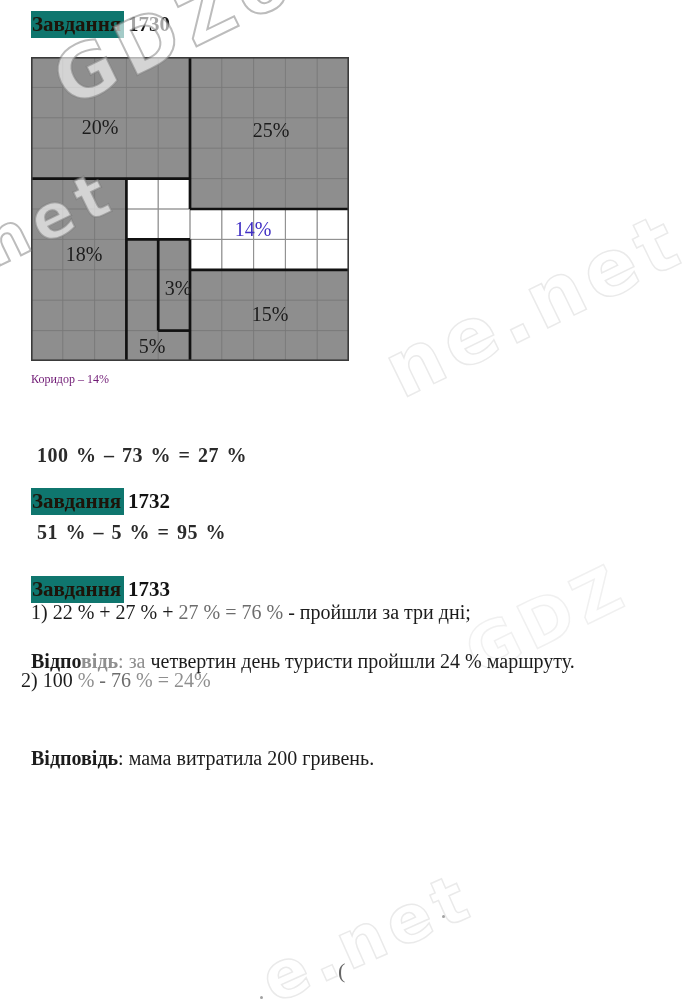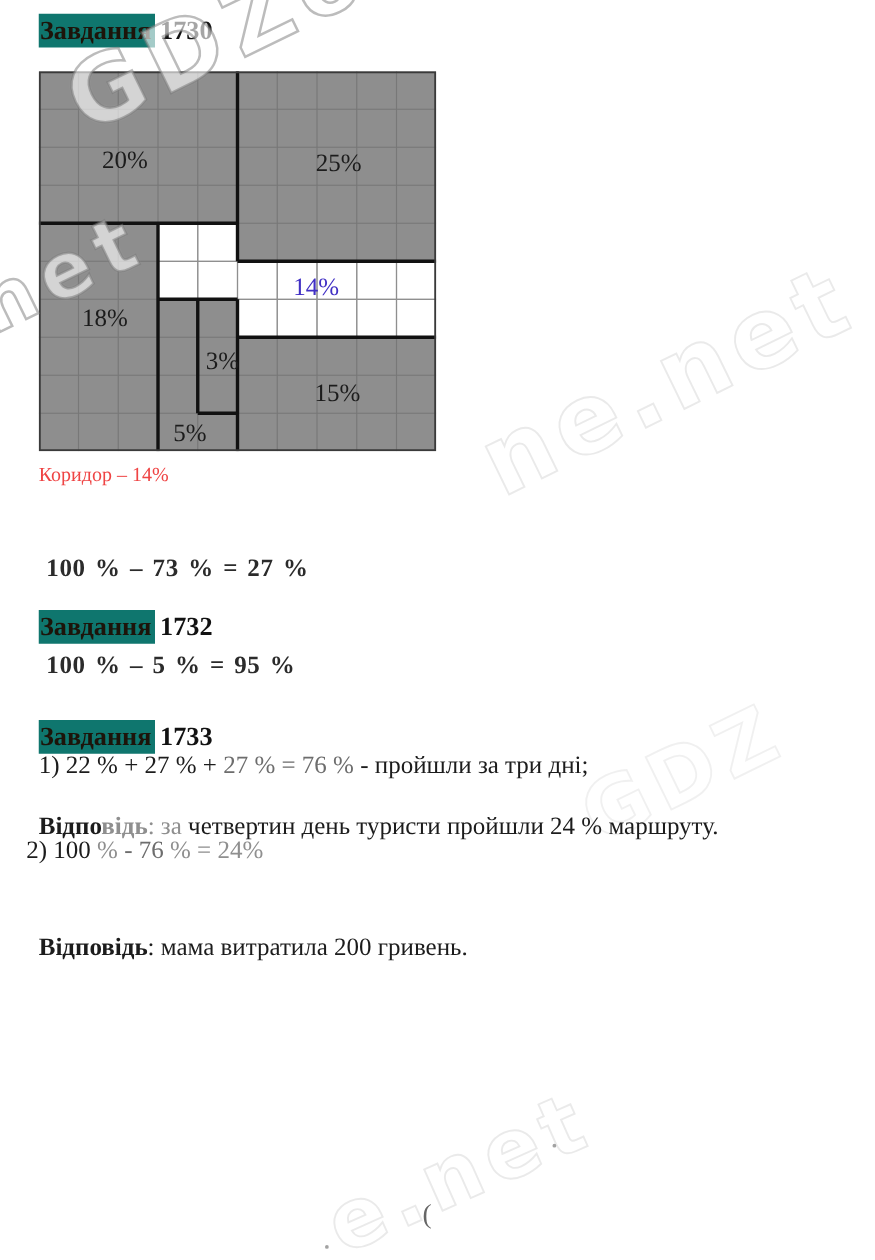--- a/index.html
+++ b/index.html
@@ -12,21 +12,21 @@
     font-family:"Liberation Serif", serif;
     color:#171717;
   }
   .abs{position:absolute;}
   .heading{
     font-size:21px;font-weight:bold;color:#1d140a;
     white-space:nowrap;line-height:24px;
   }
   .hl{background:#0f766e;padding:1px 3px 2px 1px;}
   .num{color:#121212;margin-left:4px;}
-  .caption{font-size:16px;color:#ef4444;white-space:nowrap;}
+  .caption{font-size:12px;color:#701a75;white-space:nowrap;}
   .eq{
     font-size:20px;font-weight:bold;color:#2b2b2b;
     letter-spacing:0.5px;word-spacing:2px;white-space:nowrap;
   }
   .body-line{font-size:20px;line-height:24px;white-space:nowrap;color:#1c1c1c;}
   .b{font-weight:bold;margin-top:21px;}
   .fade{color:#8f8f8f;}
   .fade2{color:#6d6d6d;}
   
   .wm{
@@ -109,21 +109,21 @@
   <div class="abs wm wm-bright" style="left:58px;top:42px;font-size:74px;transform:rotate(-26deg);">GDZo</div>
   <div class="abs wm wm-bright" style="left:-14px;top:212px;font-size:62px;transform:rotate(-26deg);">net</div>
 
   <div class="abs caption" style="left:31px;top:372px;">Коридор – 14%</div>
 
   <div class="abs eq" style="left:37px;top:444px;">100 % – 73 % = 27 %</div>
 
   <div class="abs heading" style="left:31px;top:489px;">
     <span class="hl">Завдання</span><span class="num">1732</span>
   </div>
-  <div class="abs eq" style="left:37px;top:521px;">100 % – 5 % = 95 %</div>
+  <div class="abs eq" style="left:37px;top:521px;">51 % – 5 % = 95 %</div>
 
   <div class="abs heading" style="left:31px;top:577px;">
     <span class="hl">Завдання</span><span class="num">1733</span>
   </div>
   <div class="abs body-line" style="left:31px;top:600px;text-align:right;">
     <span>1) 22 % + 27 % + </span><span class="fade2">27 % = 76 %</span><span> - пройшли за три дні;</span>
   </div>
   <div class="abs body-line" style="left:21px;top:625px;margin-top:43px;">
     <span>2) 100 </span><span class="fade">% </span><span class="fade2">- 76 </span><span class="fade">% = 24%</span>
   </div>

